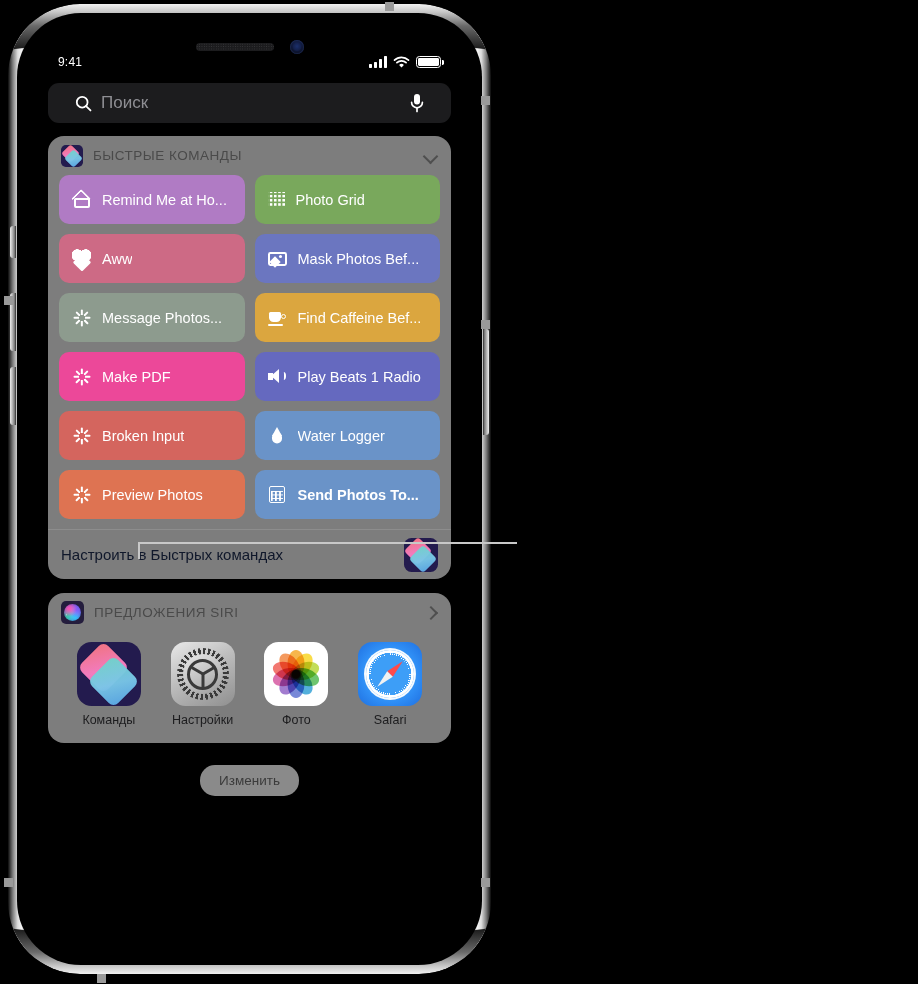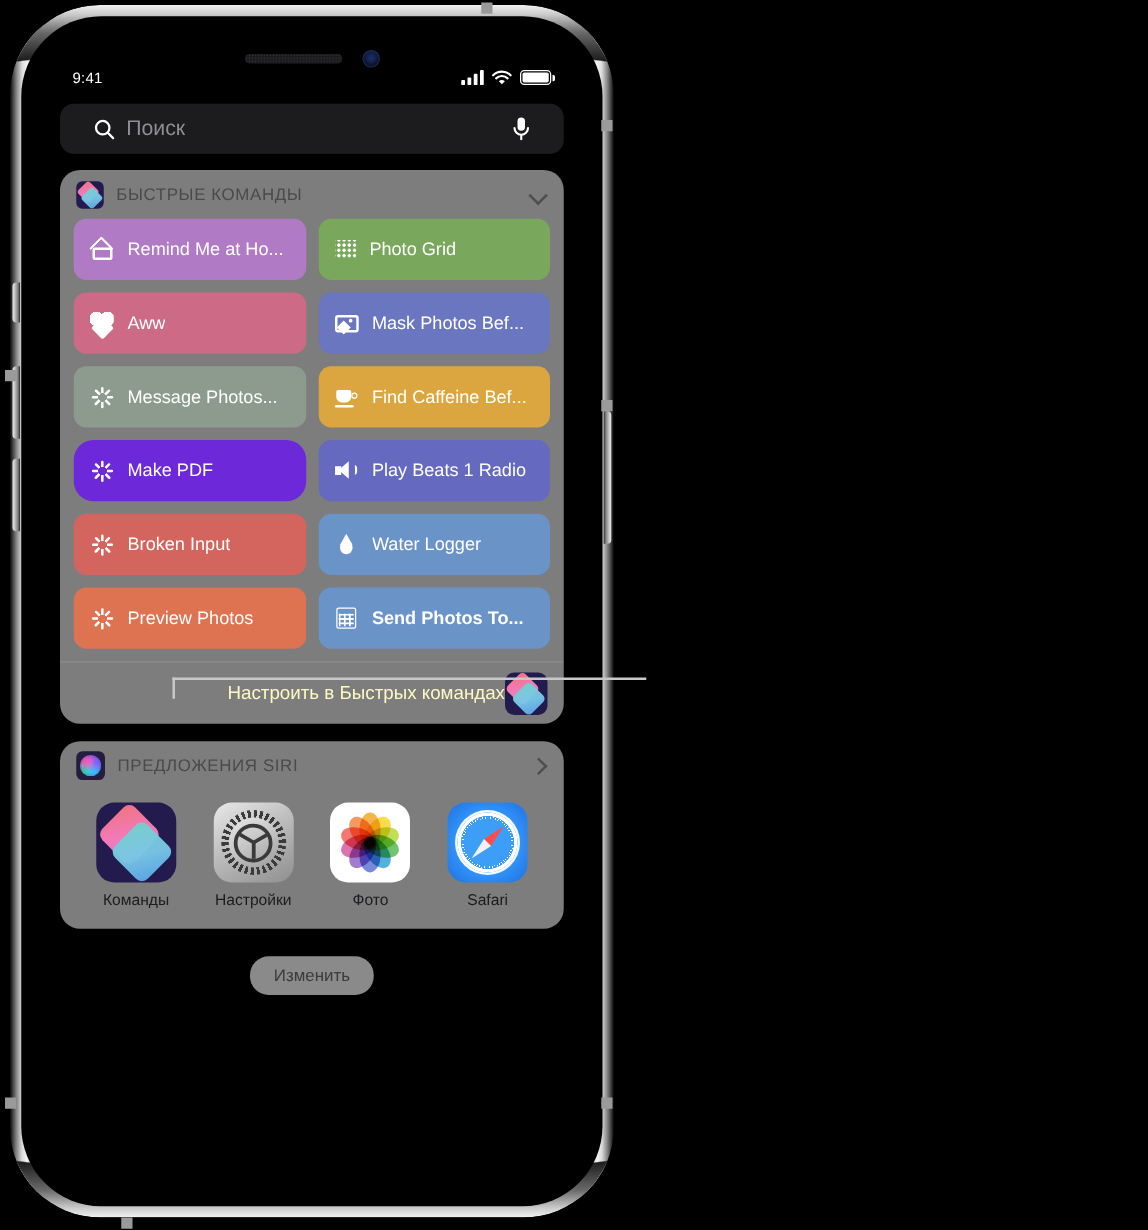--- a/index.html
+++ b/index.html
@@ -276,21 +276,21 @@
       linear-gradient(#fff 0 1.3px, transparent 1.3px),
       linear-gradient(90deg,#fff 0 1.3px, transparent 1.3px);
     background-size: 100% 3.5px, 4.1px 100%;
   }
 
   
   .widget-foot {
     height:50px; display:flex; align-items:center; padding: 0 13px;
     border-top:1px solid rgba(255,255,255,.13); margin-top:5px;
   }
-  .foot-text { flex:1; font-size:15px; color:#fef9c3;text-align:right; }
+  .foot-text { flex:1; font-size:15px; color:#0f172a; }
 
   
   .apps-row { display:flex; justify-content:space-around; padding: 10px 14px 16px; }
   .app { width:78px; display:flex; flex-direction:column; align-items:center; gap:7px; }
   .app-label { font-size:12.5px; color:#1c1c1e; text-align:center; }
   .app-tile { width:64px; height:64px; border-radius:14.5px; position:relative; overflow:hidden; flex:none; }
 
   
   .ic-settings {
     background: linear-gradient(150deg,#e9e9e9 0%, #bdbdbd 45%, #8f8f8f 100%);
@@ -465,21 +465,21 @@
                   <i></i>
                 </span>
                 <span class="tile-label">Message Photos...</span>
               </div>
               <div class="tile" style="background: rgb(219, 166, 63);">
                 <span class="tile-ic ic-cup">
                   <i></i>
                 </span>
                 <span class="tile-label">Find Caffeine Bef...</span>
               </div>
-              <div class="tile" style="background: #6d28d9; border-radius: 16px;">
+              <div class="tile" style="background: #ec4899;">
                 <span class="tile-ic ic-burst">
                   <i></i>
                   <i></i>
                 </span>
                 <span class="tile-label">Make PDF</span>
               </div>
               <div class="tile" style="background: rgb(101, 105, 191);">
                 <span class="tile-ic ic-speaker">
                   <i></i>
                 </span>

